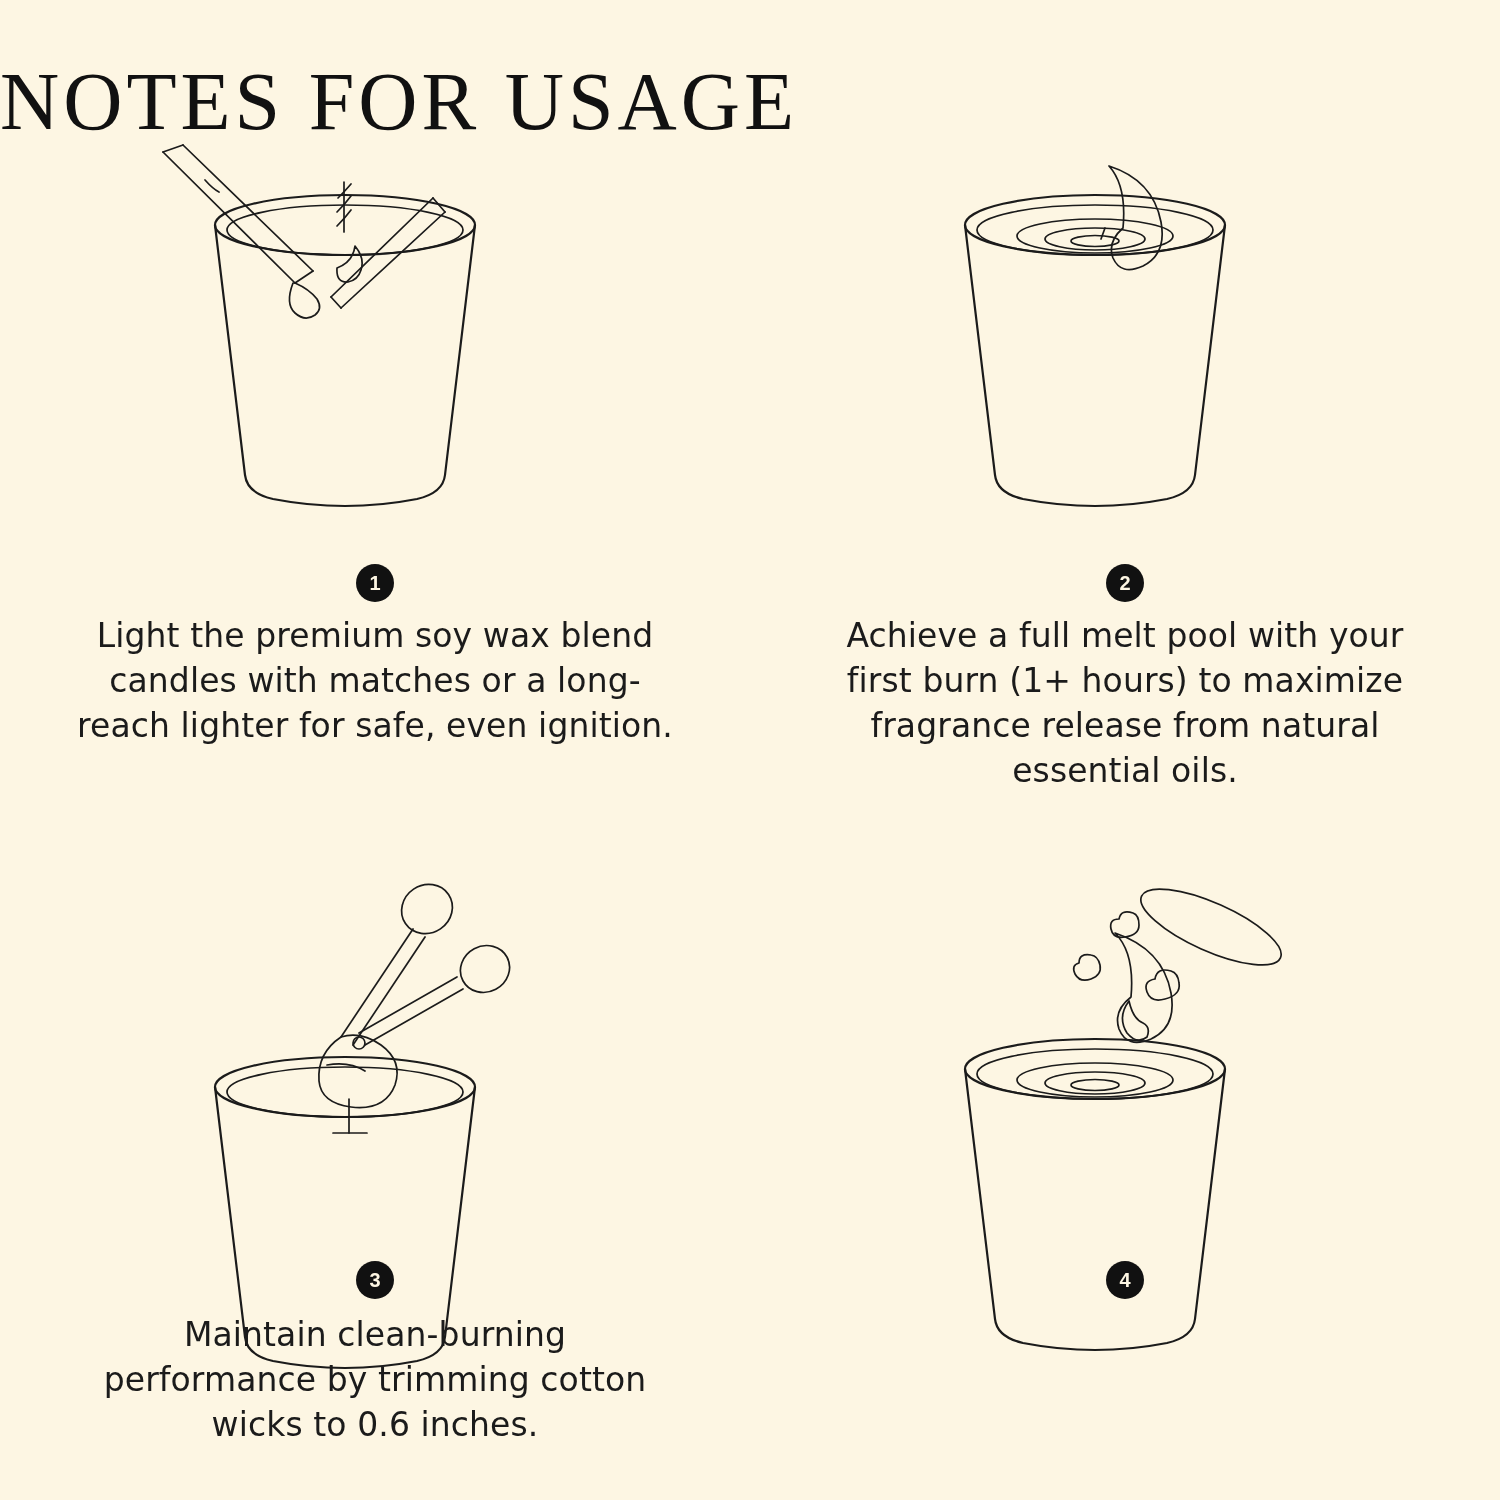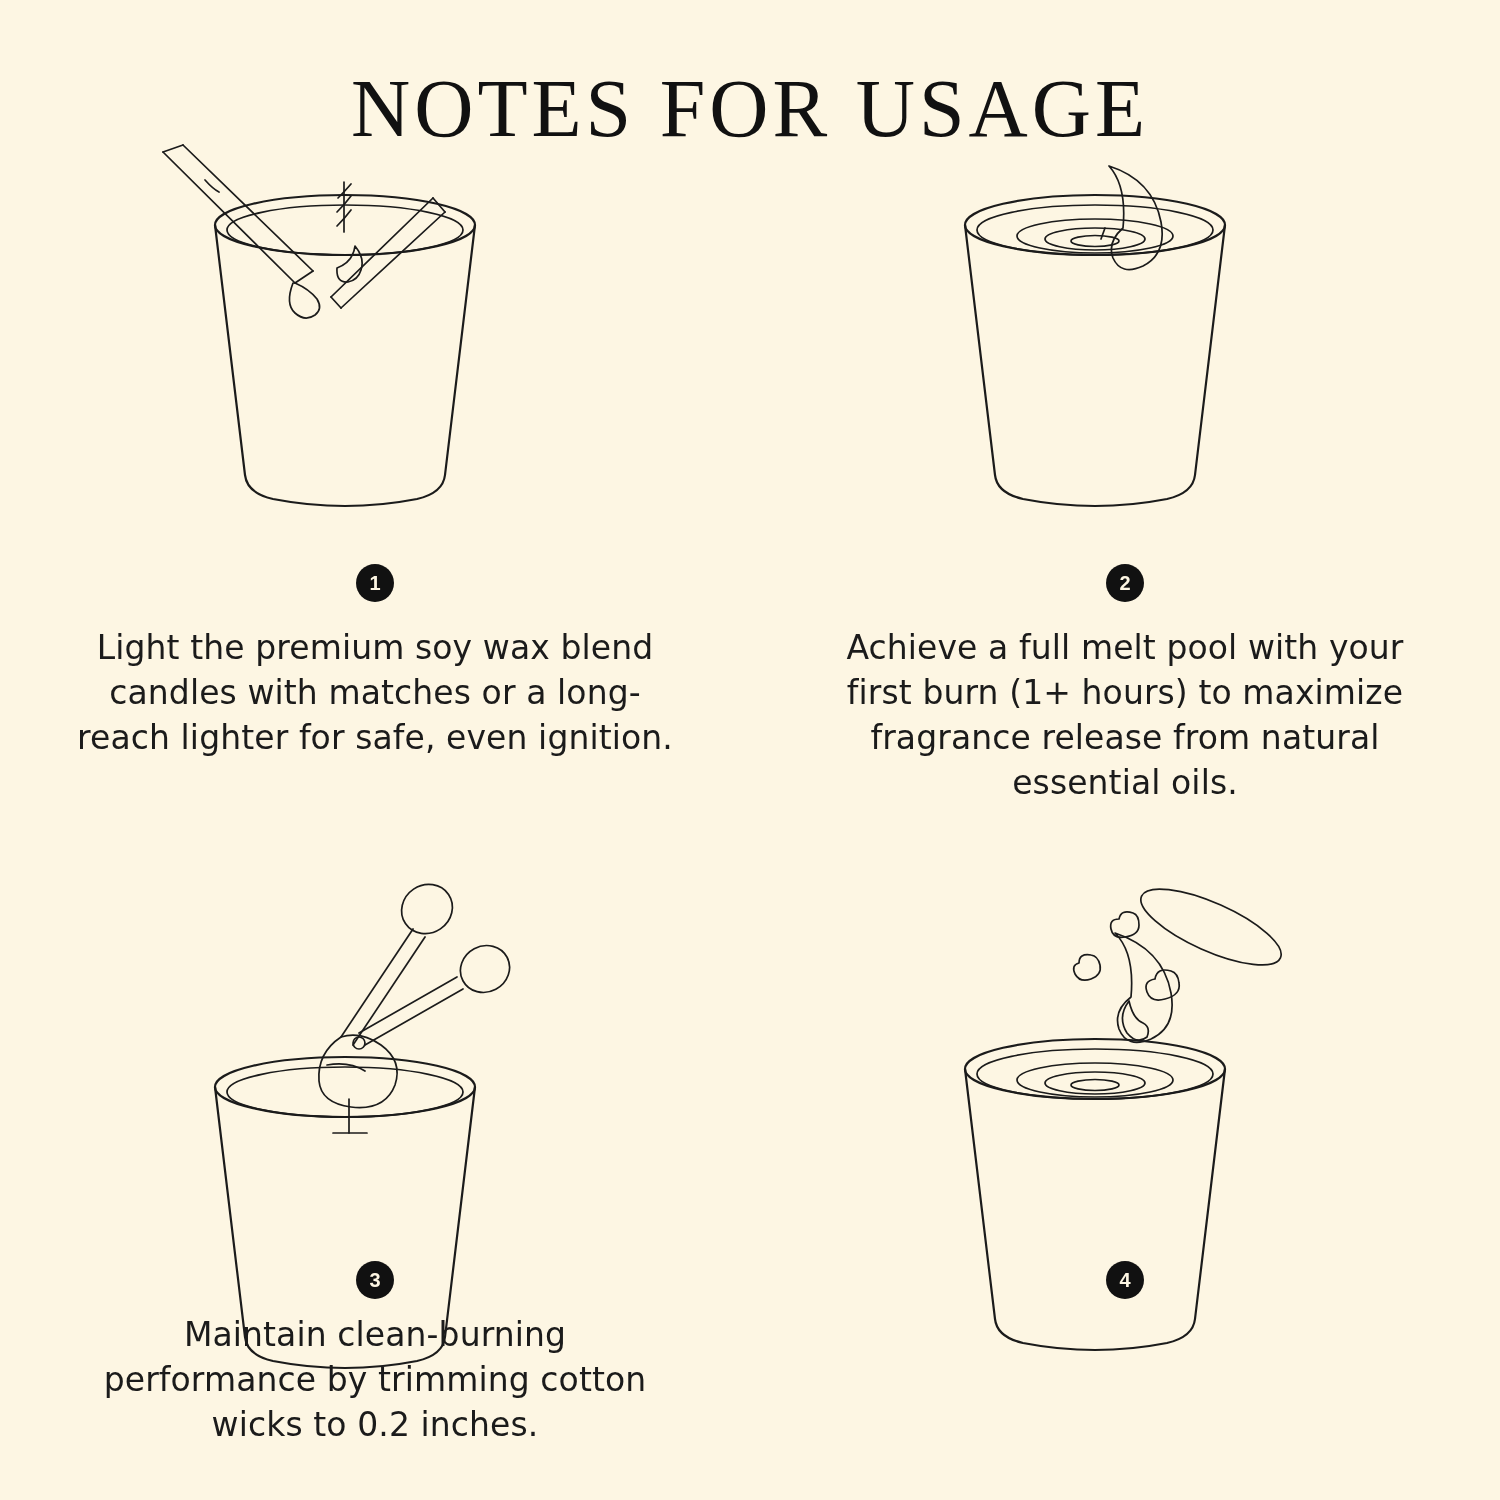--- a/index.html
+++ b/index.html
@@ -15,24 +15,24 @@
   }
   .page {
     position: relative;
     width: 1500px;
     height: 1500px;
     background: #fdf6e3;
     box-sizing: border-box;
   }
   .title {
     position: absolute;
-    top: 68px;
+    top: 61px;
     left: 0;
     width: 1500px;
-    text-align: center;
+    text-align: left;
     font-family: "Liberation Serif", serif;
     font-size: 82px;
     letter-spacing: 4px;
     color: #111111;
     font-weight: 400;
     line-height: 1;
     white-space: nowrap;
   }
   .grid {
     position: absolute;
@@ -64,21 +64,21 @@
     font-family: "Liberation Sans", sans-serif;
     font-size: 20px;
     font-weight: 700;
     display: flex;
     align-items: center;
     justify-content: center;
     margin-top: 4px;
     box-sizing: border-box;
   }
   .caption {
-    margin-top: 24px;
+    margin-top: 12px;
     width: 600px;
     text-align: center;
     font-family: "DejaVu Sans", sans-serif;
     font-size: 33px;
     line-height: 1.36;
     color: #1b1b1b;
     letter-spacing: 0.1px;
   }
   
   .cell-1 .art { margin-top: 10px; }
@@ -173,21 +173,21 @@
         <path class="stroke-thin" d="M182 228 q22 -4 38 6"></path>
 
         <path class="stroke-thin" d="M204 262 L204 296"></path>
         <path class="stroke-thin" d="M188 296 L222 296"></path>
 
         <path class="stroke" d="M70 250 L100 500 q2 18 28 24 q72 14 144 0 q26 -6 28 -24 L330 250"></path>
         <ellipse class="stroke" cx="200" cy="250" rx="130" ry="30"></ellipse>
         <ellipse class="stroke-thin" cx="200" cy="255" rx="118" ry="25"></ellipse>
       </svg>
       <div class="badge">3</div>
-      <div class="caption">Maintain clean-burning performance by trimming cotton wicks to 0.2 inches.</div>
+      <div class="caption">Maintain clean-burning performance by trimming cotton wicks to 0.6 inches.</div>
     </div>
 
     <div class="cell cell-4">
       <svg class="art" viewBox="0 0 460 420">
 
         <ellipse class="stroke-thin" cx="316" cy="90" rx="76" ry="24" transform="rotate(24 316 90)"></ellipse>
 
         <path class="stroke-thin" d="M238 76 q-12 -4 -14 6 q-10 0 -8 10 q2 10 14 8 q14 -2 14 -12 q0 -10 -6 -12 Z"></path>
         <path class="stroke-thin" d="M196 118 q-12 -2 -12 8 q-8 2 -4 11 q5 9 16 5 q11 -4 9 -14 q-2 -9 -9 -10 Z"></path>
         <path class="stroke-thin" d="M276 134 q-14 -4 -16 8 q-12 2 -8 13 q4 11 18 7 q16 -4 14 -16 q-1 -10 -8 -12 Z"></path>

